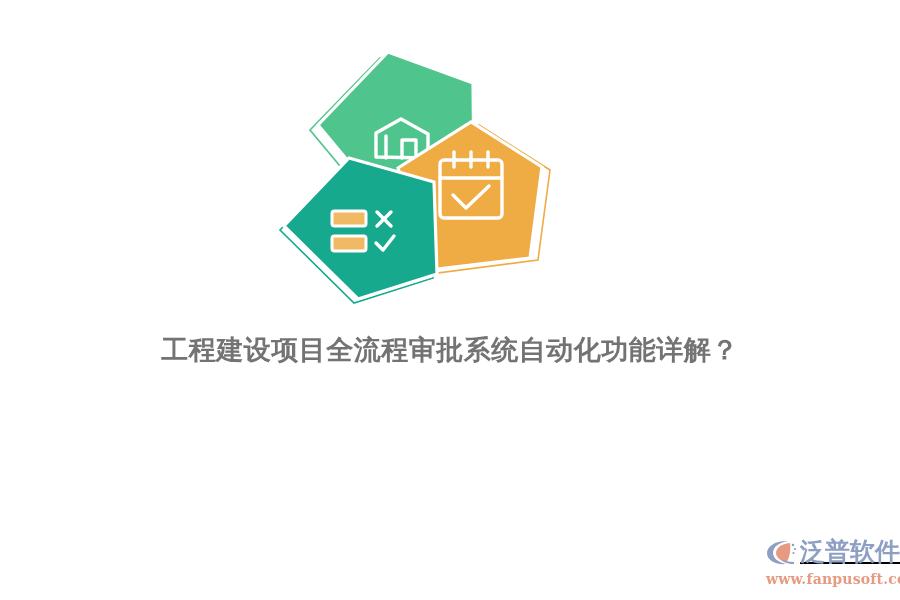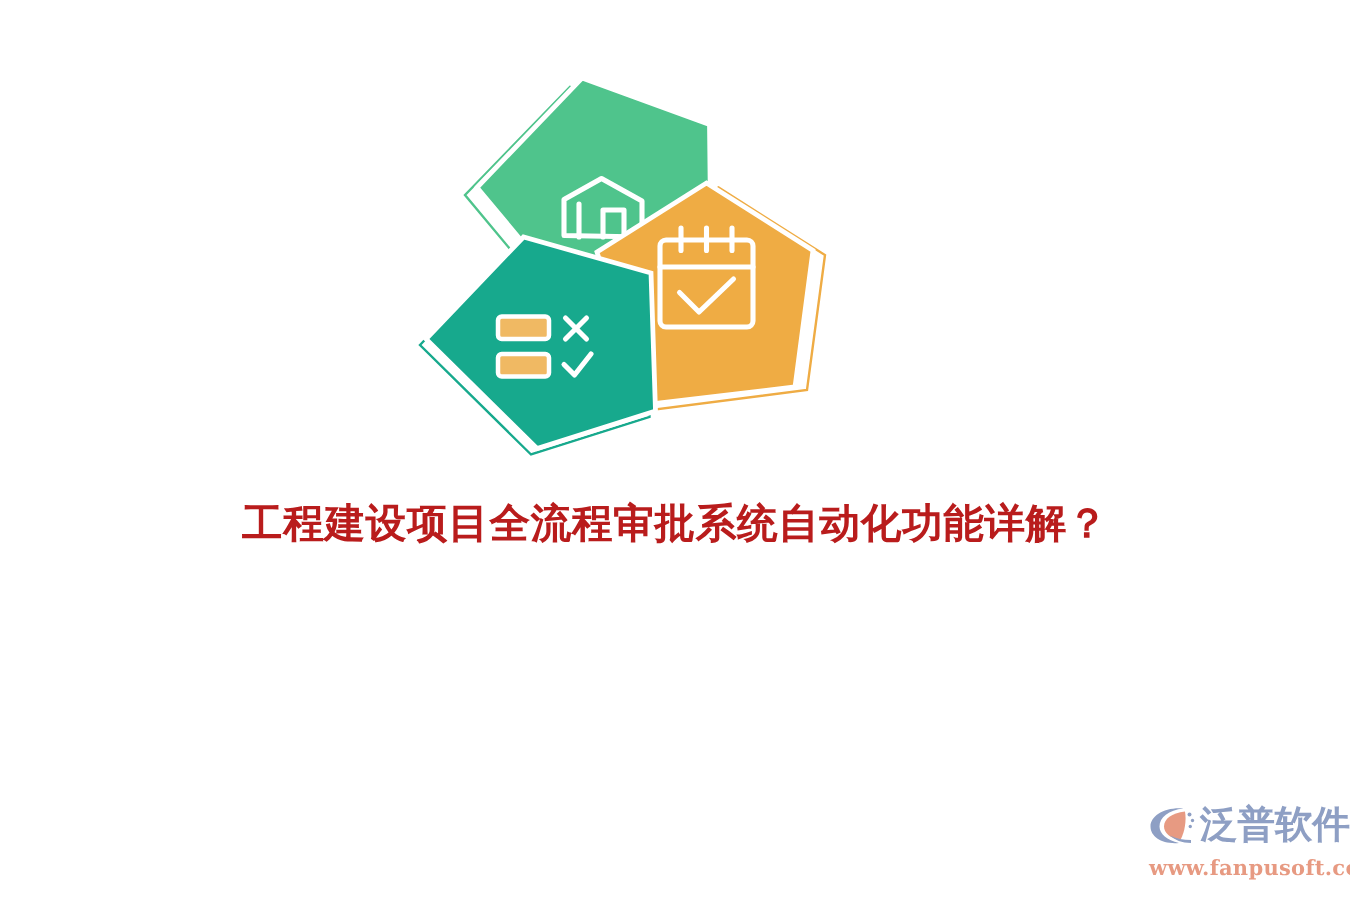--- a/index.html
+++ b/index.html
@@ -39,37 +39,38 @@
   #page-title {
     position: absolute;
     left: 0;
     top: 330px;
     width: 900px;
     text-align: center;
     font-family: "DejaVu Serif", "Liberation Serif", serif;
     font-size: 27px;
     font-weight: 700;
     letter-spacing: 0.5px;
-    color: #b91c1c;
+    color: #737373;
     line-height: 40px;
     white-space: nowrap;
   }
 
   
   #brand-logo {
     position: absolute;
     left: 765px;
     top: 535px;
     width: 130px;
     height: 55px;
   }
   #brand-logo .logo-row {
     display: flex;
-    align-items: flex-start;
+    align-items: center;
     height: 34px;
+    text-decoration: underline;
   }
   #brand-logo .logo-mark {
     width: 32px;
     height: 30px;
     flex: 0 0 32px;
     margin-right: 3px;
   }
   #brand-logo .logo-mark svg {
     display: block;
   }

